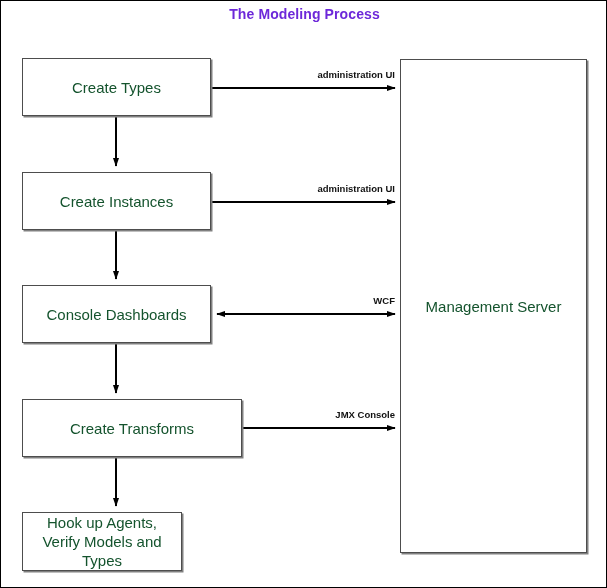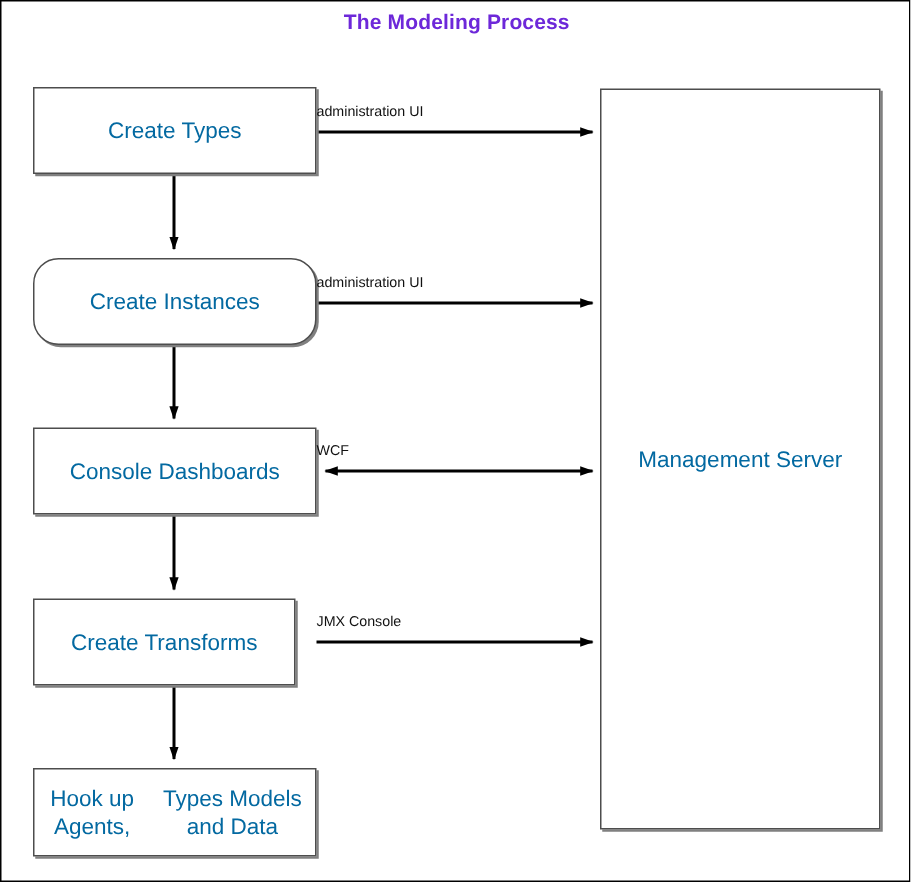--- a/index.html
+++ b/index.html
@@ -32,32 +32,33 @@
     position: absolute;
     box-sizing: border-box;
     background: #ffffff;
     border: 1px solid #4d4d4d;
     box-shadow: 1.5px 1.5px 0 0 #808080;
     display: flex;
     align-items: center;
     justify-content: center;
     text-align: center;
     font-size: 15px;
-    color: #0369a1;
+    color: #14532d;
     line-height: 19px;
     z-index: 3;
   }
   .node .node-label { display: block; }
   .edge-label {
     position: absolute;
     font-size: 9.5px;
     color: #111111;
-    text-align: left;
+    text-align: right;
     white-space: nowrap;
     z-index: 4;
+    font-weight: bold;
   }
   svg.wires {
     position: absolute;
     left: 0;
     top: 0;
     width: 607px;
     height: 588px;
     z-index: 2;
     pointer-events: none;
   }
@@ -89,35 +90,35 @@
       <line x1="210" y1="201" x2="394" y2="201" marker-end="url(#arrowend)"></line>
       <line x1="216" y1="313" x2="394" y2="313" marker-end="url(#arrowend)" marker-start="url(#arrowstart)"></line>
       <line x1="210" y1="427" x2="394" y2="427" marker-end="url(#arrowend)"></line>
     </g>
   </svg>
 
   <div class="node" style="left:21px; top:57px; width:189px; height:58px;">
     <span class="node-label">Create Types</span>
   </div>
 
-  <div class="node" style="left:21px; top:171px; width:189px; height:58px;border-radius:17px;">
+  <div class="node" style="left:21px; top:171px; width:189px; height:58px;">
     <span class="node-label">Create Instances</span>
   </div>
 
   <div class="node" style="left:21px; top:284px; width:189px; height:58px;">
     <span class="node-label">Console Dashboards</span>
   </div>
 
-  <div class="node" style="left:21px; top:398px; width:175px; height:58px;">
+  <div class="node" style="left:21px; top:398px; width:220px; height:58px;">
     <span class="node-label">Create Transforms</span>
   </div>
 
-  <div class="node" style="left:21px; top:511px; width:189px; height:59px; flex-direction:row;">
+  <div class="node" style="left:21px; top:511px; width:160px; height:59px; flex-direction:column;">
     <span class="node-label">Hook up Agents,</span>
-    <span class="node-label">Types Models and Data</span>
+    <span class="node-label">Verify Models and Types</span>
   </div>
 
   <div class="node" style="left:399px; top:58px; width:187px; height:494px;">
     <span class="node-label">Management Server</span>
   </div>
 
   <div class="edge-label" style="left:210px; top:68px; width:184px;">administration UI</div>
 
   <div class="edge-label" style="left:210px; top:182px; width:184px;">administration UI</div>
 

